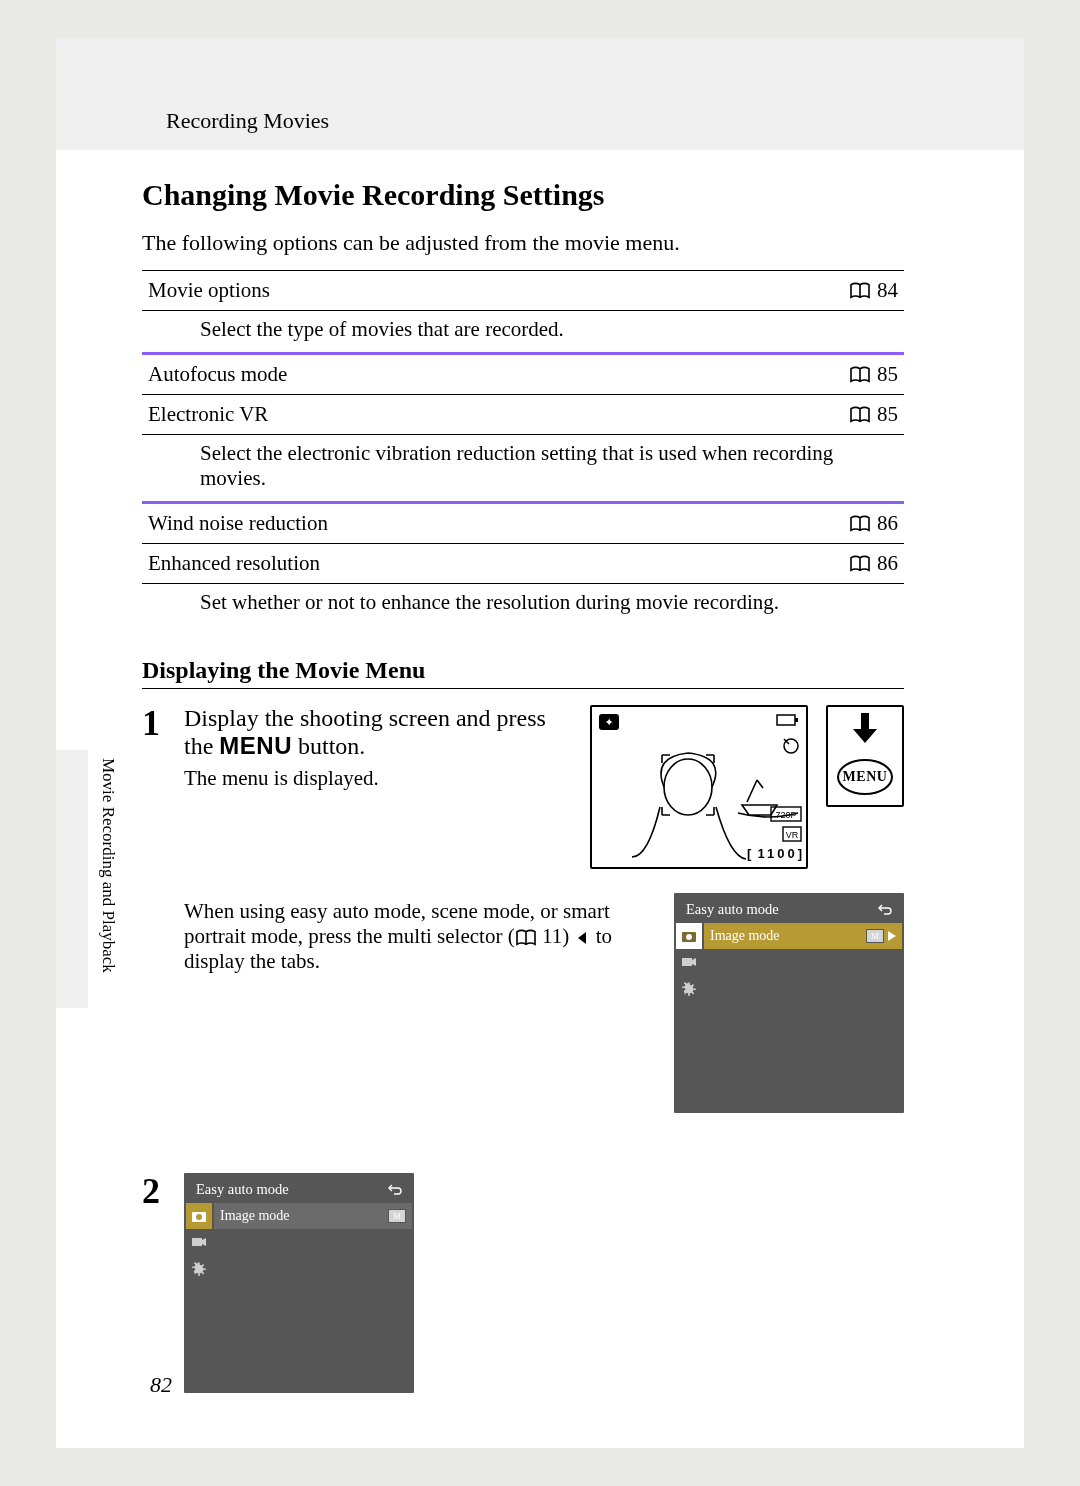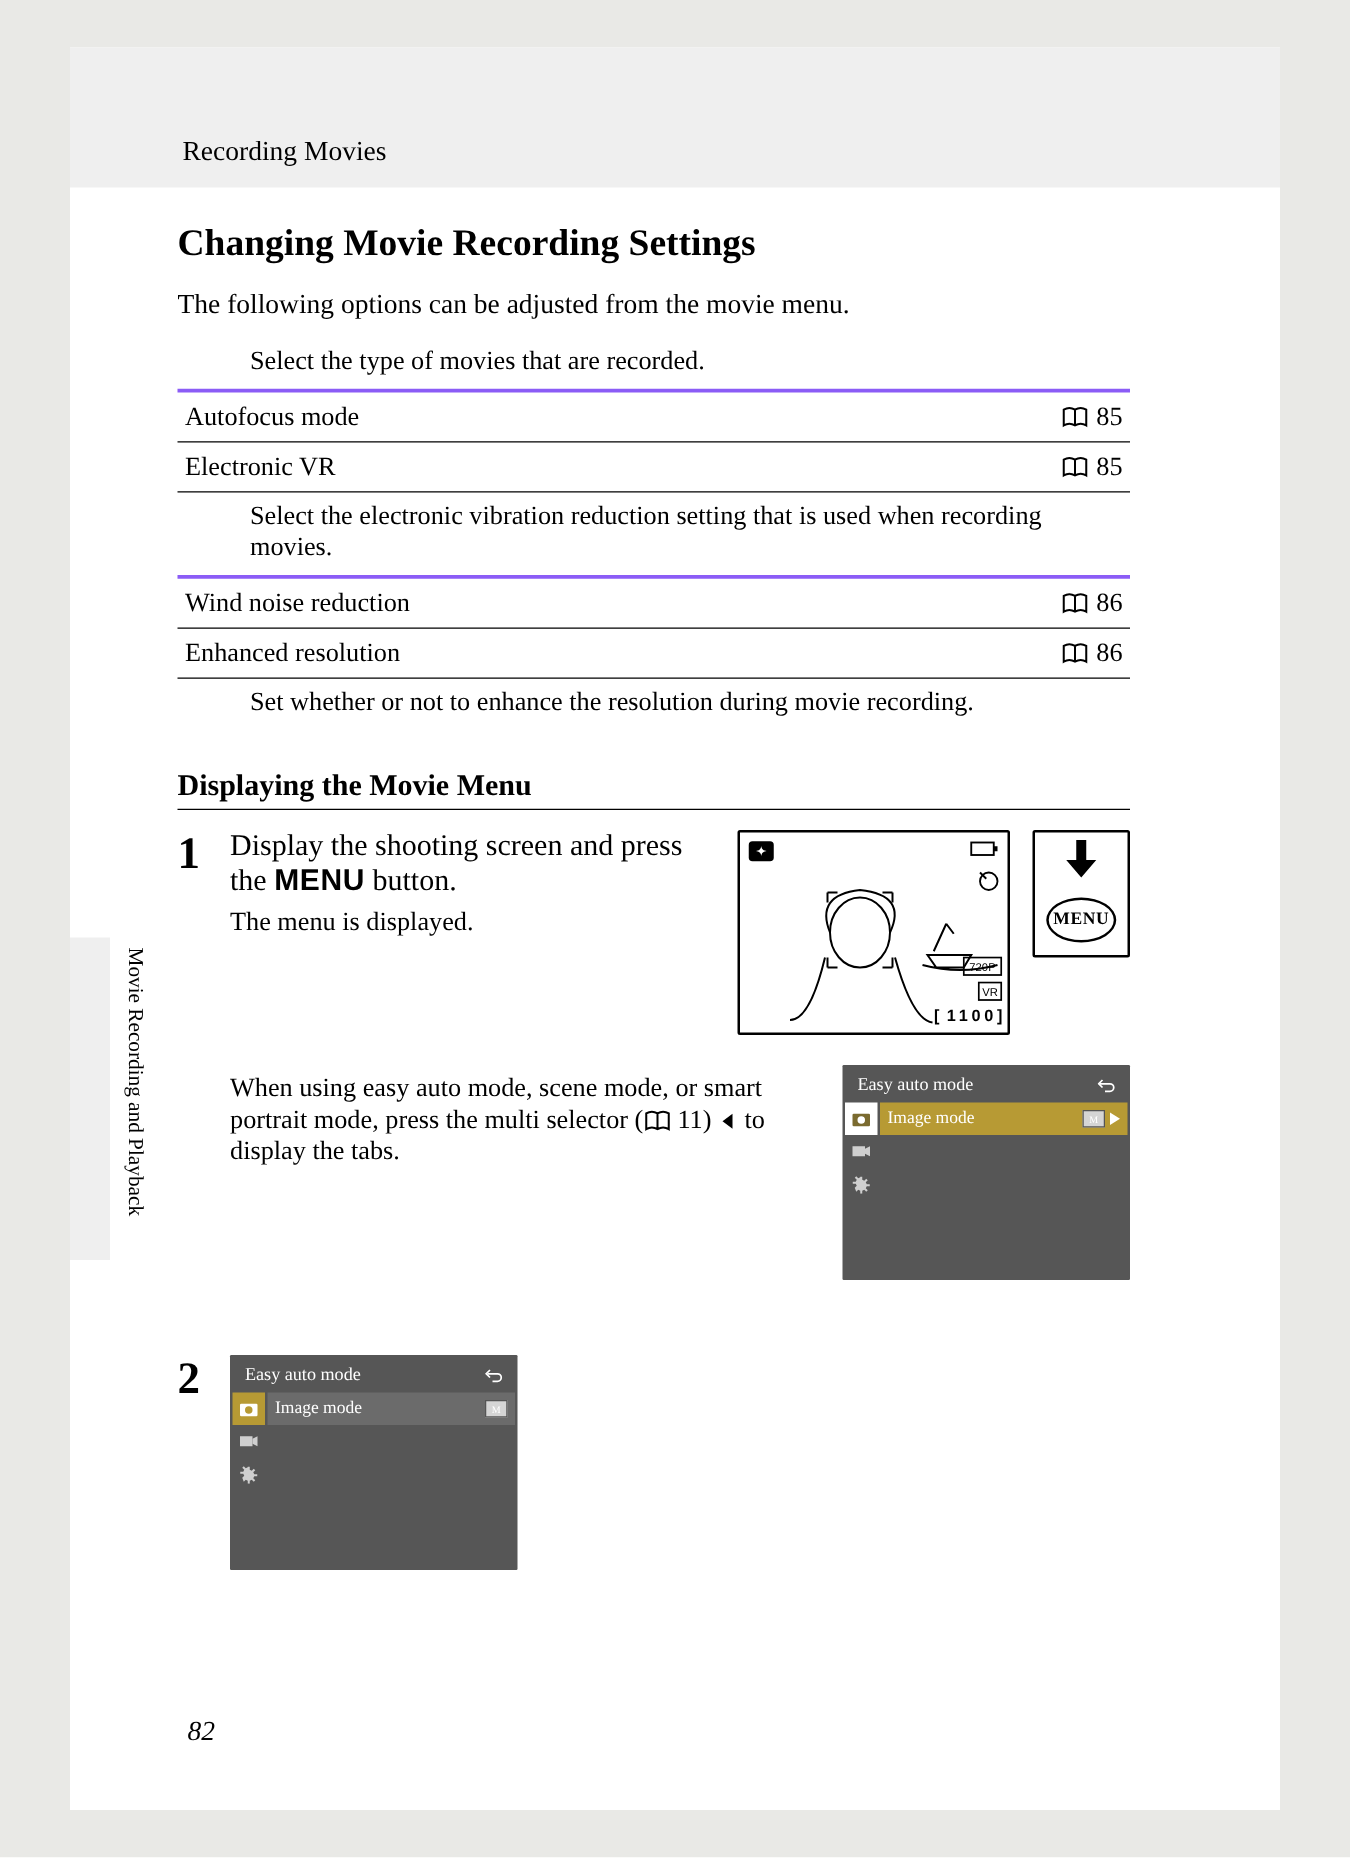--- a/index.html
+++ b/index.html
@@ -1,20 +1,20 @@
 <!DOCTYPE html>
 <html><head>
 <meta charset="utf-8">
 <style>
   * { box-sizing: border-box; margin: 0; padding: 0; }
   html, body { width: 1080px; height: 1486px; background: #fff; font-family: Georgia, 'Times New Roman', serif; color: #000; }
   .page-outer { width: 1080px; height: 1486px; position: relative; background: #e9e9e6; }
   .page-inner { position: absolute; left: 56px; top: 38px; right: 56px; bottom: 38px; background: #fff; }
   .header-band { position: absolute; left: 0; right: 0; top: 0; height: 112px; background: #efefef; }
-  .section-top-label { position: absolute; left: 90px; top: 70px; font-size: 22px; }
+  .section-top-label { position: absolute; left: 110px; top: 70px; font-size: 22px; }
   .content { position: absolute; left: 86px; right: 120px; top: 126px; margin-top: 14px; }
   h1 { font-size: 30px; font-weight: 700; margin-bottom: 18px; }
   p.intro { font-size: 22px; margin-bottom: 14px; }
   .opt-row { display: flex; justify-content: space-between; align-items: center; padding: 7px 6px; border-bottom: 1px solid #000; font-size: 21px; }
   .opt-row.first { border-top: 1px solid #000; }
   .opt-desc { padding: 6px 6px 10px 58px; font-size: 21px; border-bottom: 3px solid #8b5cf6; }
   .page-ref { display: flex; align-items: center; gap: 6px; }
   .book-icon { width: 22px; height: 18px; }
   h2 { font-size: 24px; font-weight: 700; margin-top: 32px; margin-bottom: 8px; border-bottom: 1px solid #000; padding-bottom: 4px; }
   .step { display: flex; gap: 14px; margin-top: 16px; }
@@ -24,21 +24,21 @@
   .step-note { font-size: 21px; margin-top: 6px; }
   .step-row { display: flex; align-items: flex-start; gap: 18px; }
   .step-text-col { flex: 1; }
   .inline-icon { display: inline-block; vertical-align: middle; }
   .side-text { position: absolute; left: 42px; top: 720px; writing-mode: vertical-rl; font-size: 17px; }
   .side-tab { position: absolute; left: 0; top: 712px; width: 32px; height: 258px; background: #efefef; }
   .page-num { position: absolute; left: 94px; bottom: 50px; font-style: italic; font-size: 22px; }
   
   .camera-shoot { width: 218px; height: 164px; border: 2px solid #000; background: #fff; position: relative; border-radius: 2px; flex-shrink: 0; }
   .menu-button-illus { width: 78px; height: 102px; border: 2px solid #000; border-radius: 2px; position: relative; flex-shrink: 0; }
-  .camera-menu { width: 230px; height: 172px; background: #565656; position: relative; border-radius: 1px; flex-shrink: 0; }
+  .camera-menu { width: 230px; height: 220px; background: #565656; position: relative; border-radius: 1px; flex-shrink: 0; }
   .camera-menu .title-bar { color: #fff; font-size: 14.5px; padding: 8px 12px 4px; display:flex; justify-content: space-between; align-items:center; }
   .camera-menu .tab-col { position: absolute; left: 2px; top: 30px; bottom: 4px; width: 26px; display: flex; flex-direction: column; gap: 0; }
   .camera-menu .tab { width: 26px; height: 26px; display: flex; align-items:center; justify-content:center; }
   .camera-menu .tab.sel { background: #fff; }
   .camera-menu .img-mode-row { position: absolute; left: 30px; top: 30px; right: 2px; height: 26px; display: flex; align-items: center; padding: 0 6px; font-size: 14px; color: #fff; background:#6b6b6b; justify-content: space-between; }
   .camera-menu .img-mode-row.sel { background:#b79a34; }
   .step2-gap { height: 44px; }
   .redo-icon { width:14px; height:14px; fill:#fff; }
   .px-badge { width:18px; height:14px; background:#d5d5d5; border:1px solid #555; font-size:8px; display:flex; align-items:center; justify-content:center;}
   .tri-right { width:0; height:0; border-top:5px solid transparent; border-bottom:5px solid transparent; border-left:8px solid #fff; display:inline-block;}
@@ -56,20 +56,29 @@
     <div class="section-top-label">Recording Movies</div>
 
     <div class="side-tab"></div>
     <div class="side-text">Movie Recording and Playback</div>
 
     <div class="content">
       <h1>Changing Movie Recording Settings</h1>
       <p class="intro">The following options can be adjusted from the movie menu.</p>
 
       <div>
+        <div class="opt-row first">
+          <span>Movie options</span>
+          <span class="page-ref">
+            <svg class="book-icon" viewBox="0 0 24 20">
+                <path d="M2 3 Q7 0 12 3 Q17 0 22 3 V17 Q17 14 12 17 Q7 14 2 17 Z M12 3 V17" fill="none" stroke="#000" stroke-width="1.8"></path>
+              </svg>
+            <span>84</span>
+          </span>
+        </div>
         <div class="opt-desc">Select the type of movies that are recorded.</div>
 
         <div class="opt-row">
           <span>Autofocus mode</span>
           <span class="page-ref">
             <svg class="book-icon" viewBox="0 0 24 20">
                 <path d="M2 3 Q7 0 12 3 Q17 0 22 3 V17 Q17 14 12 17 Q7 14 2 17 Z M12 3 V17" fill="none" stroke="#000" stroke-width="1.8"></path>
               </svg>
             <span>85</span>
           </span>

